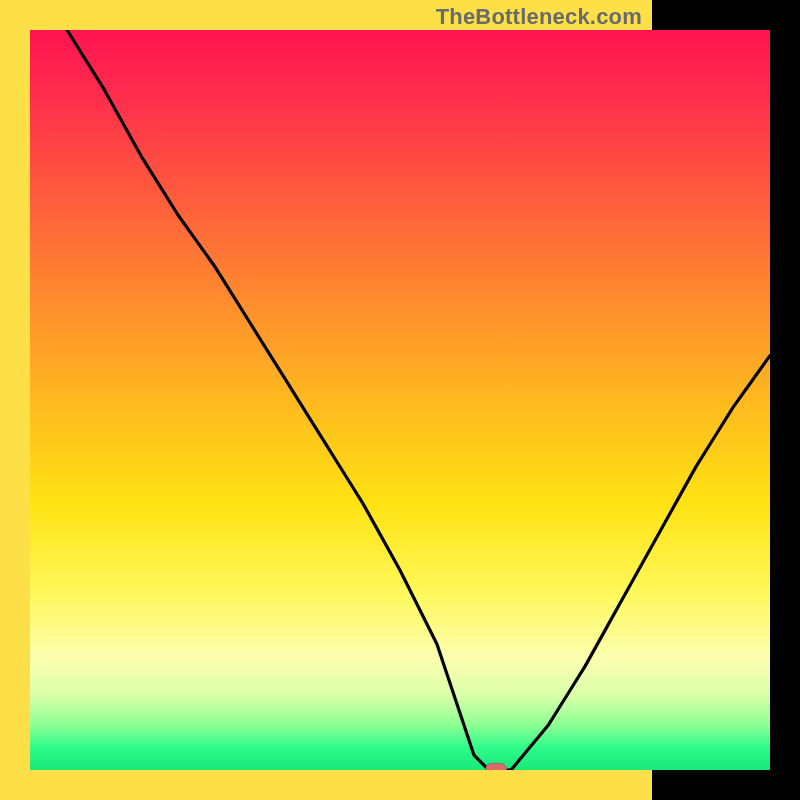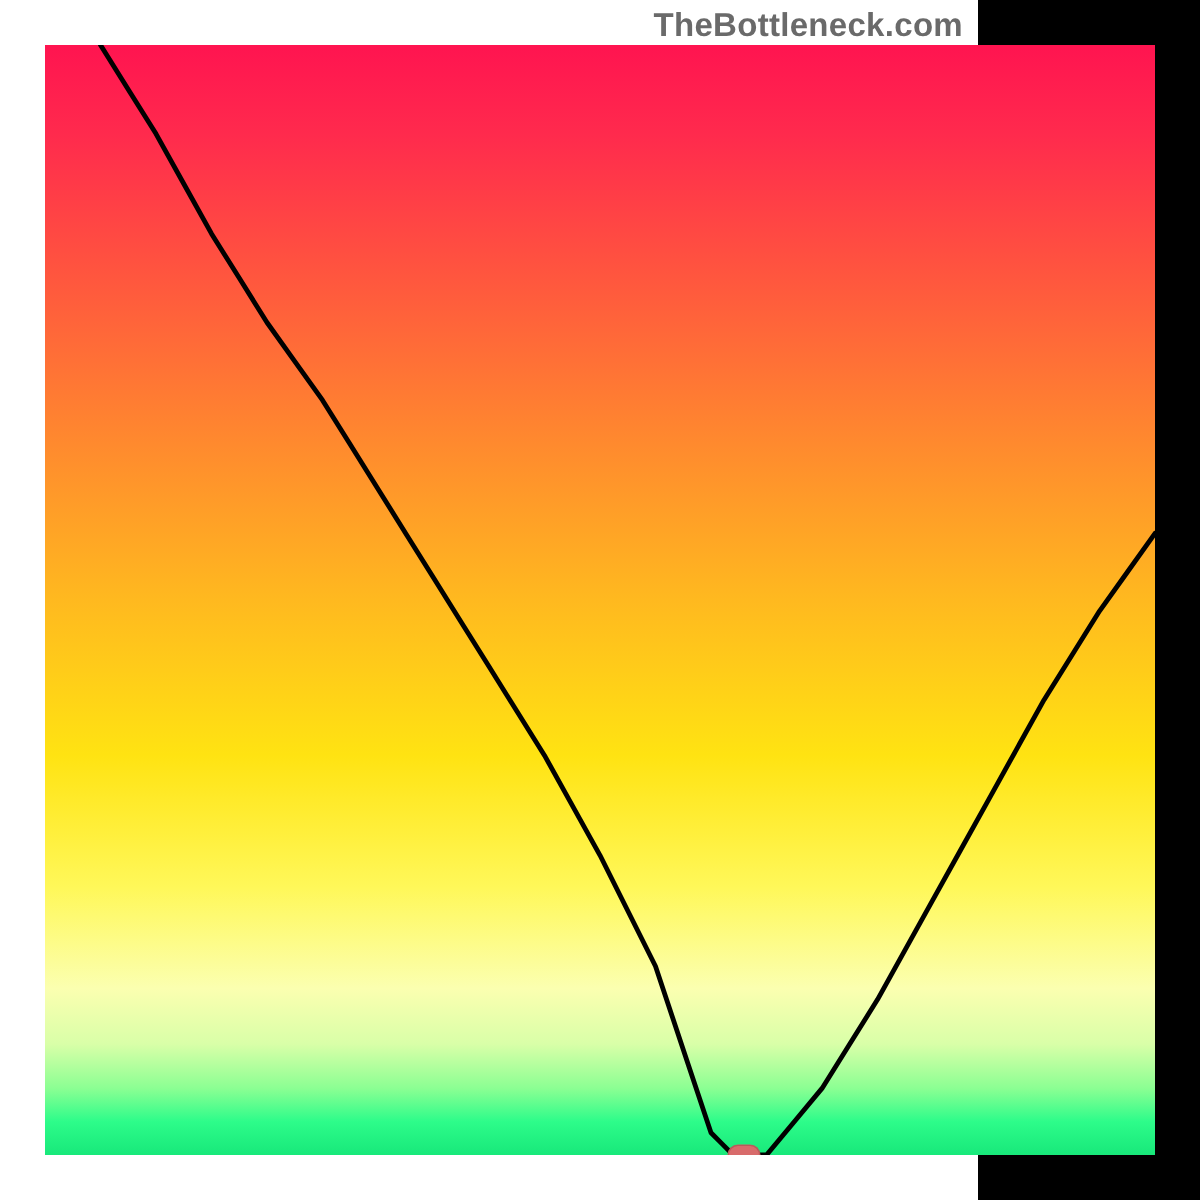--- a/index.html
+++ b/index.html
@@ -8,21 +8,21 @@
     width: 800px;
     height: 800px;
     background: #000;
     overflow: hidden;
     font-family: Arial, Helvetica, sans-serif;
   }
   .frame {
     position: relative;
     width: 652px;
     height: 800px;
-    background: #ffffff;
+    background: #fde047;
   }
   .watermark {
     position: absolute;
     top: 4px;
     right: 10px;
     color: #6a6a6a;
     font-size: 22px;
     font-weight: 600;
     letter-spacing: 0.2px;
     z-index: 10;

